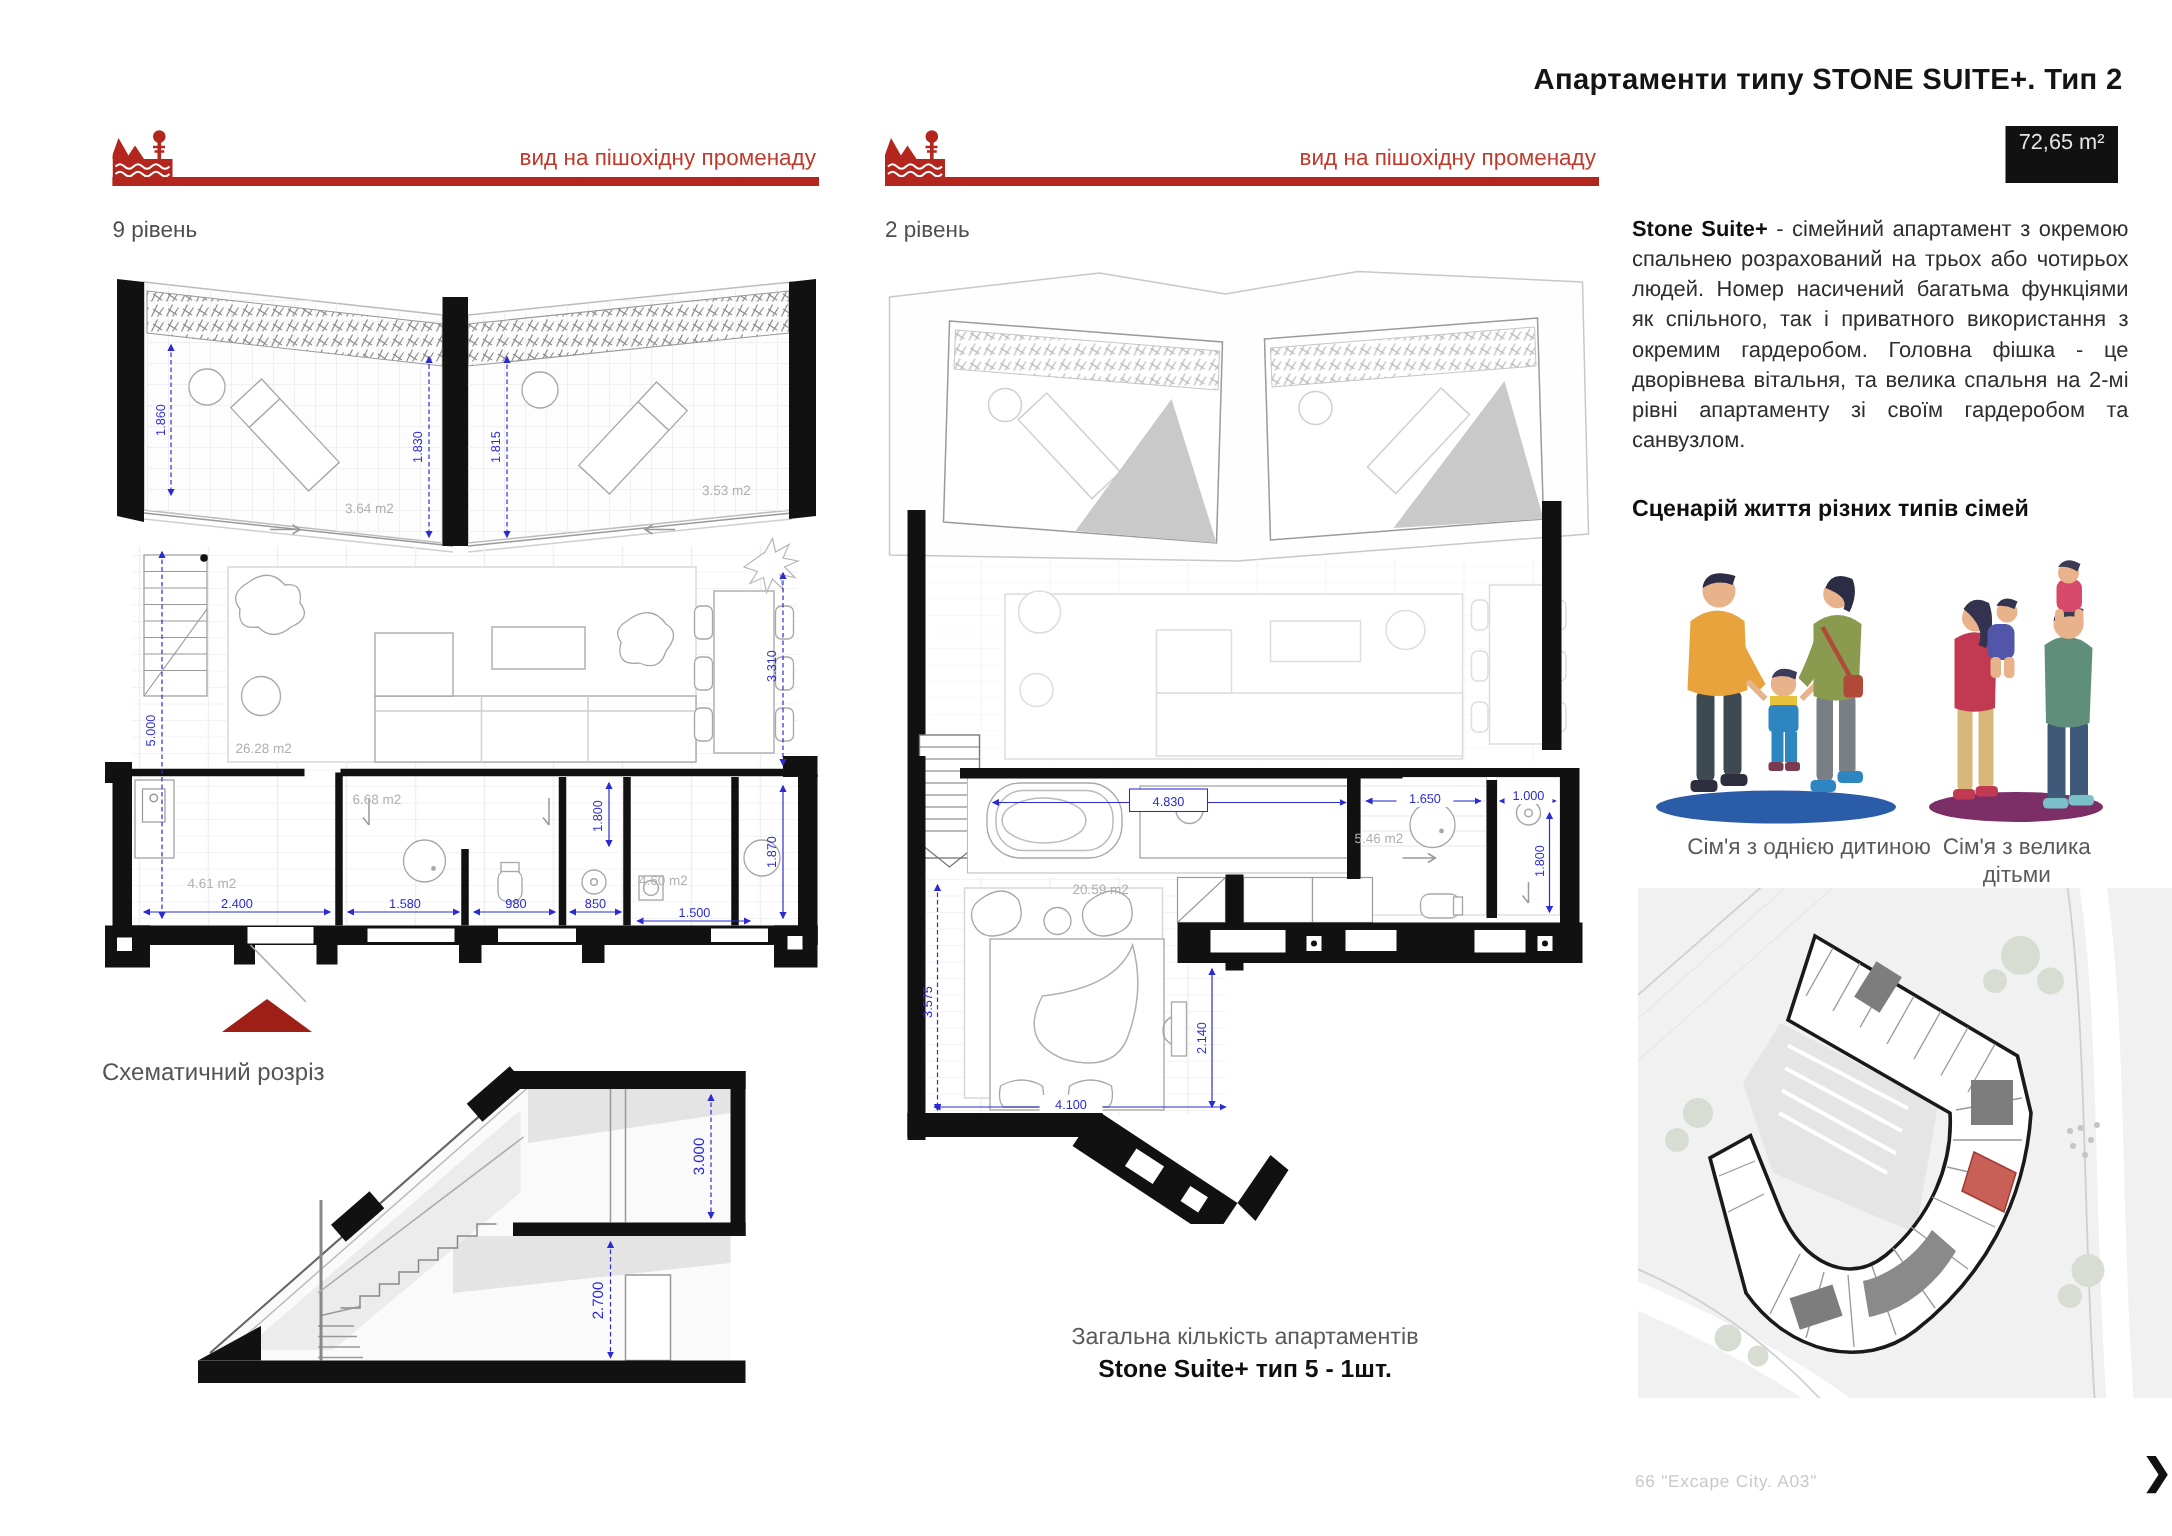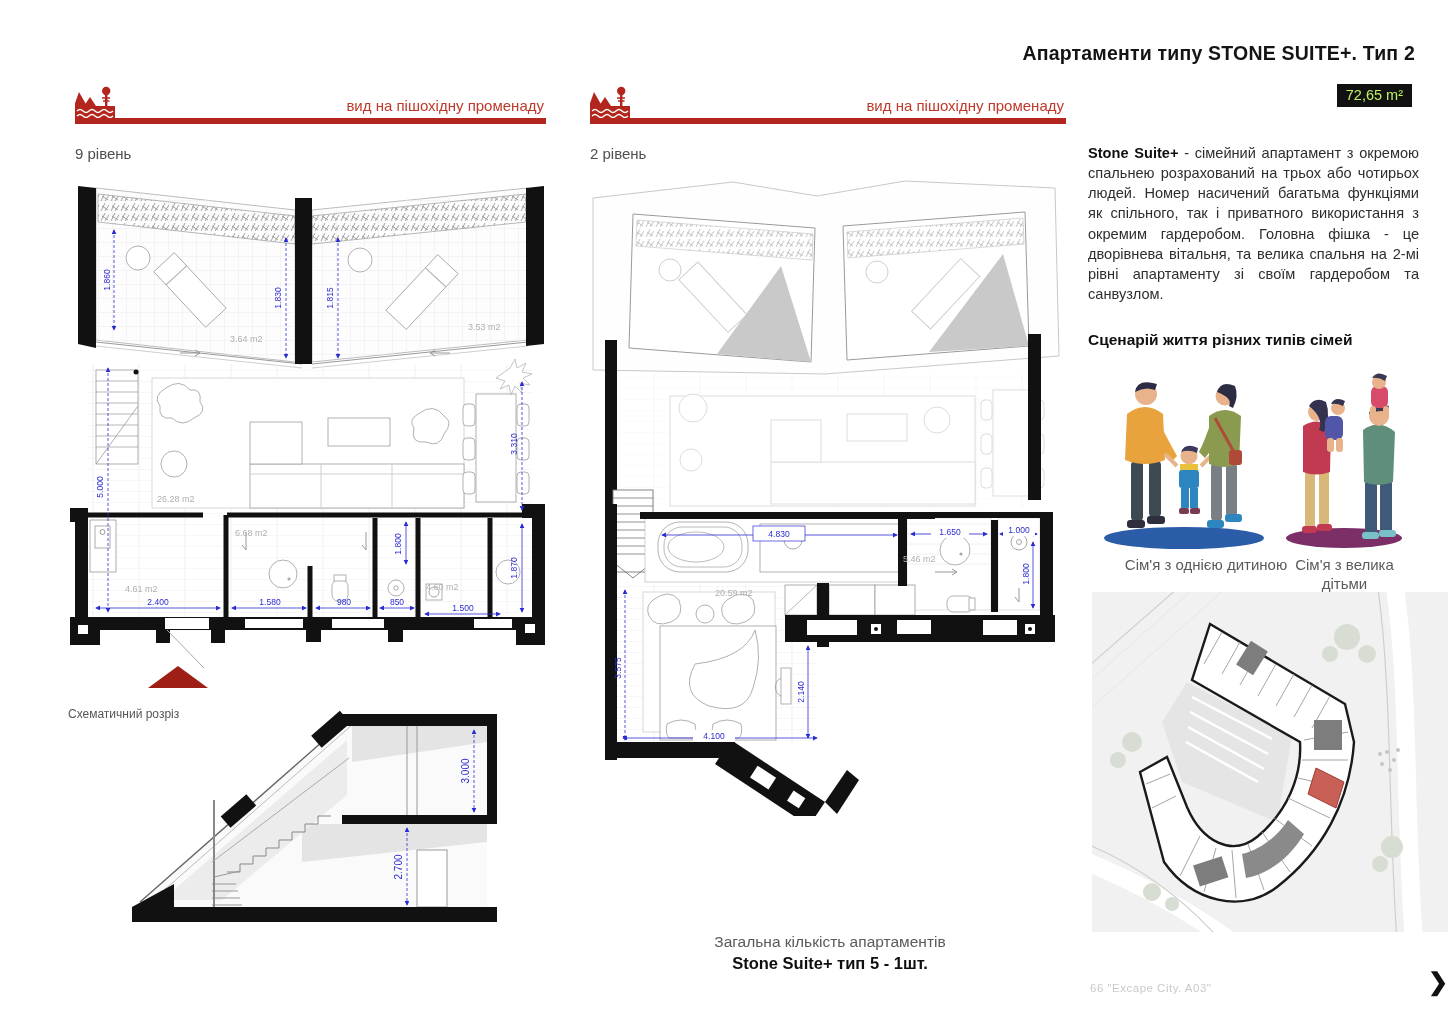--- a/index.html
+++ b/index.html
@@ -1,33 +1,33 @@
 <!DOCTYPE html>
 <html><head>
 <meta charset="utf-8">
 <style>
   html,body{margin:0;padding:0;background:#e8e8e8;}
   .page{position:relative;width:1448px;height:1024px;background:#ffffff;overflow:hidden;
         font-family:"Liberation Sans",sans-serif;color:#222;}
   .abs{position:absolute;}
   .title{top:42px;right:33px;font-size:19.5px;font-weight:bold;color:#141414;letter-spacing:.2px;}
-  .badge{top:84px;right:36px;background:#111;color:#bef264;font-size:14.5px;padding:3px 9px 4px 9px;}
+  .badge{top:84px;right:36px;background:#111;color:#e5e5e5;font-size:14.5px;padding:3px 9px 19px 9px;}
   .promhdr{height:38px;}
   .prombar{position:absolute;left:0;right:0;bottom:0;height:6px;background:#b2261e;}
   .promlabel{position:absolute;right:2px;bottom:10px;font-size:15px;color:#c0392b;}
   .promicon{position:absolute;left:0;bottom:0;}
   .lvl{font-size:15px;color:#4e4e4e;}
   .desc{width:331px;font-size:14.6px;line-height:1.38;color:#2e2e2e;text-align:justify;}
   .desc b{color:#0f0f0f;}
   .scen{font-size:15.5px;font-weight:bold;color:#0f0f0f;}
   .cap{font-size:15px;color:#5a5a5a;text-align:center;line-height:1.25;}
   .tot{width:420px;text-align:center;}
   .tot .l1{font-size:15.5px;color:#5a5a5a;}
   .tot .l2{font-size:16.5px;font-weight:bold;color:#0f0f0f;margin-top:3px;}
-  .sectlabel{font-size:12px;color:#555;}
+  .sectlabel{font-size:16px;color:#555;}
   .foot{font-size:11.5px;color:#c9c9c9;letter-spacing:.5px;}
   .next{font-size:24px;font-weight:bold;color:#111;cursor:pointer;line-height:1;}
   svg text{font-family:"Liberation Sans",sans-serif;}
   .dimt{fill:#2b2bd4;font-size:8.5px;}
   .areat{fill:#b0b0b0;font-size:9px;}
   .wall{fill:#111;}
   .furn{fill:#fff;stroke:#a8a8a8;stroke-width:.9;}
   .dimline{stroke:#2b2bd4;stroke-width:.8;}
 </style>
 </head>
@@ -582,21 +582,21 @@
         <rect x="222" y="128" width="28" height="30"></rect>
         <g transform="rotate(-18 120 280)">
             <rect x="104" y="268" width="30" height="22"></rect>
           </g>
       </g>
       <path d="M150 262 C 168 258 186 244 196 228 L 212 242 C 198 266 176 282 154 286 Z" fill="#8a8a8a"></path>
       <polygon points="224,176 252,190 244,216 216,202" fill="#c96057" stroke="#a33a30" stroke-width="1"></polygon>
     </g>
   </svg>
 
-  <div class="abs tot" style="left:620px;top:933px;">
+  <div class="abs tot" style="left:620px;top:883px;">
     <div class="l1">Загальна кількість апартаментів</div>
     <div class="l2">Stone Suite+ тип 5 - 1шт.</div>
   </div>
 
   <div class="abs foot" style="left:1090px;top:982px;">66 "Excape City. A03"</div>
   <div class="abs next" style="left:1428px;top:970px;">❯</div>
 
 </div>
 
 </body></html>

